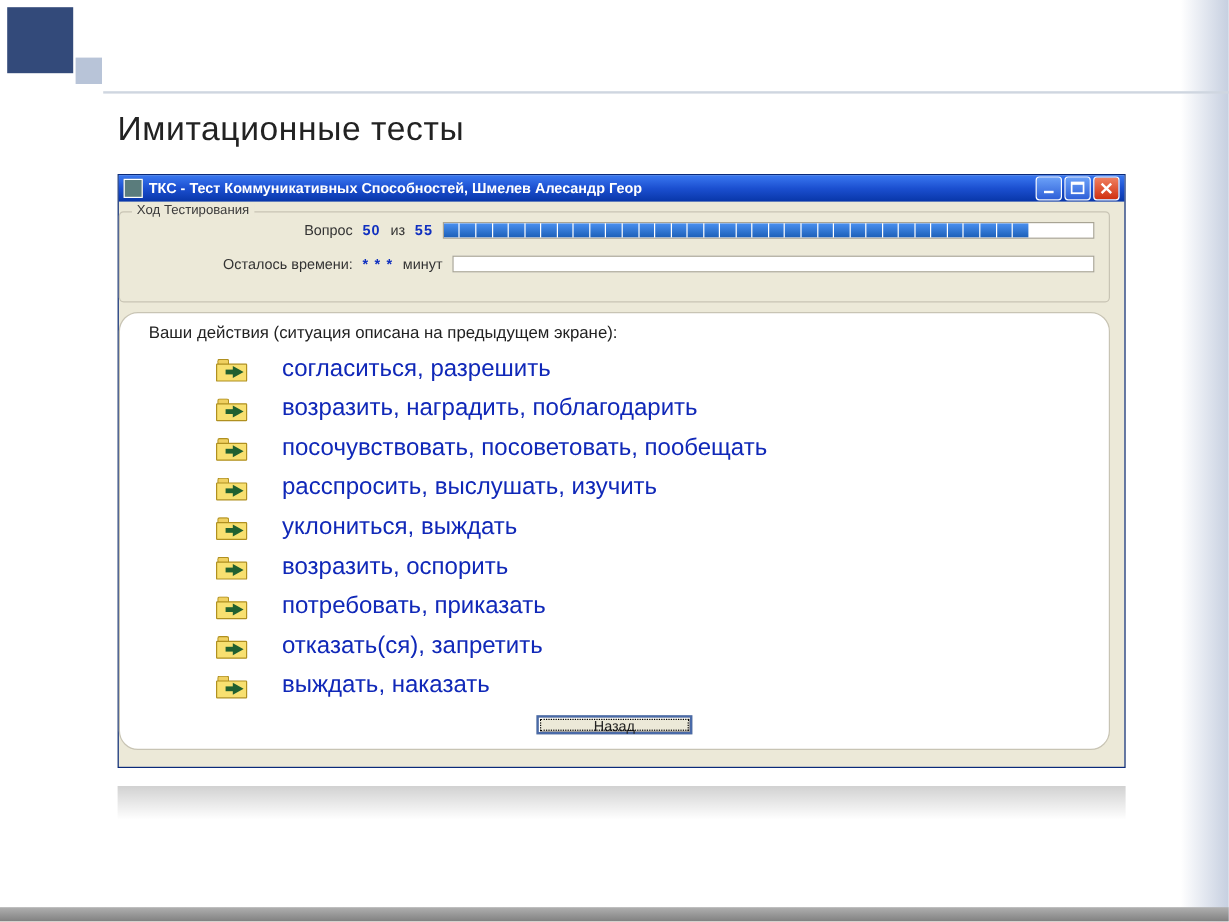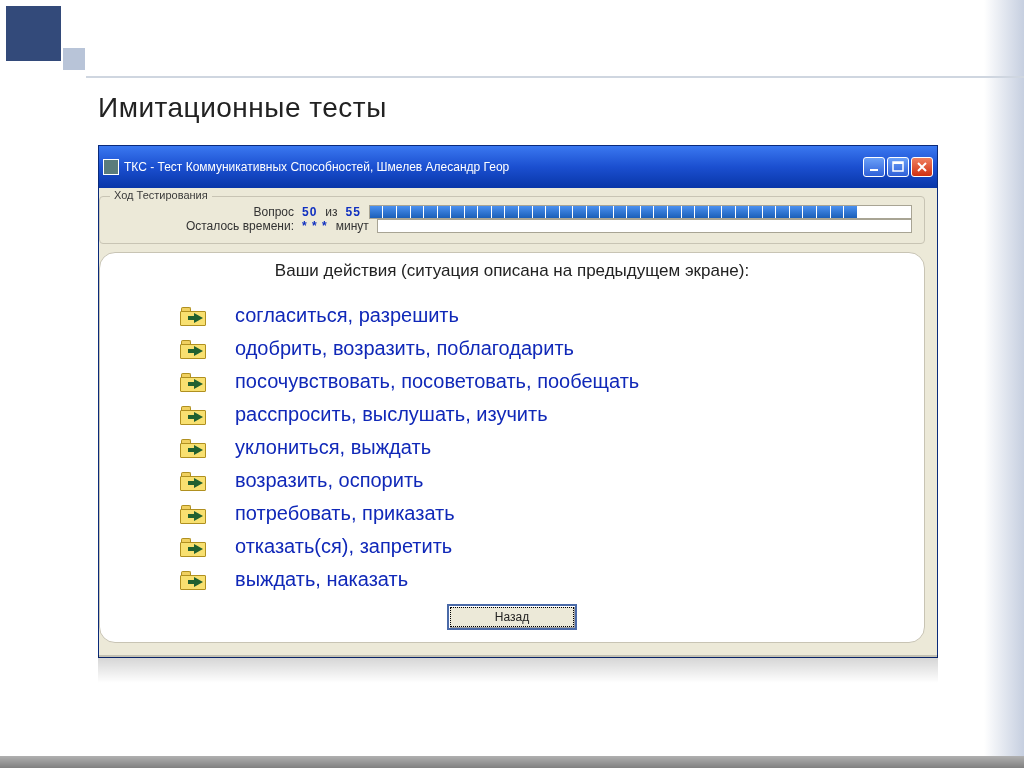--- a/index.html
+++ b/index.html
@@ -12,60 +12,60 @@
   .deco-line { position: absolute; top: 76px; left: 86px; right: 0; height: 2px; background: #cfd6e0; }
   .right-gradient { position: absolute; top: 0; right: 0; width: 40px; height: 768px;
     background: linear-gradient(to right, #fff 0%, #c6cfe0 100%); }
   .bottom-shadow { position: absolute; left: 0; right: 0; bottom: 0; height: 12px;
     background: linear-gradient(to bottom, #b0b0b0, #808080); }
 
   .slide-title { position: absolute; top: 92px; left: 98px; font-size: 28px; color: #222; font-weight: 400; letter-spacing: 0.5px; }
 
   
   .appwin { position: absolute; top: 145px; left: 98px; width: 840px; border: 1px solid #0a2a7a; background: #ece9d8; }
-  .titlebar { height: 42px; background: linear-gradient(to bottom, #3a78f0 0%, #1b4fd0 50%, #0836a8 100%);
-    display: flex; align-items: center; padding: 2px 4px; color: #fff; font-size: 12px; font-weight: normal; }
+  .titlebar { height: 22px; background: linear-gradient(to bottom, #3a78f0 0%, #1b4fd0 50%, #0836a8 100%);
+    display: flex; align-items: center; padding: 2px 4px; color: #fff; font-size: 12px; font-weight: bold; }
   .titlebar-icon { width: 16px; height: 16px; background: #5a7c7c; border: 1px solid #fff; margin-right: 5px; display:inline-block; }
   .titlebar-text { flex: 1; white-space: nowrap; overflow: hidden; text-overflow: ellipsis; }
   .tb-buttons { display: flex; gap: 2px; }
   .tb-btn { width: 22px; height: 20px; border: 1px solid #fff; border-radius: 3px;
     display: flex; align-items: center; justify-content: center; font-size: 11px; font-weight: bold;
     background: linear-gradient(to bottom, #6aa0f8, #2f60d8); color: #fff; }
   .tb-btn.close { background: linear-gradient(to bottom, #f08060, #d03010); }
   .tb-btn svg { width: 12px; height: 12px; }
 
   .client { padding: 8px 12px 14px 0; }
 
   
   .groupbox { border: 1px solid #c8c4b4; border-radius: 4px; padding: 8px 12px 10px 12px; position: relative; margin-bottom: 8px; background:#ece9d8; }
   .groupbox-legend { position: absolute; top: -8px; left: 10px; background: #ece9d8; padding: 0 4px; font-size: 11px; color: #3a3a3a; }
-  .status-row { display: flex; align-items: center; gap: 8px; font-size: 12px; color: #333; margin-bottom: 0; padding-left: 62px;}
+  .status-row { display: flex; align-items: center; gap: 8px; font-size: 12px; color: #333; margin-bottom: 14px; padding-left: 62px;}
   .status-row .label { width: 120px; text-align: right; }
   .blue-num { color: #1030c0; font-weight: bold; letter-spacing: 1px; }
   .progress { flex:1; height: 14px; border: 1px solid #a8a494; background: #fff; position: relative; overflow: hidden; }
   .progress .seg { display:flex; height:100%; }
   .progress .seg span { flex:1; margin-right:1px; background: linear-gradient(to bottom,#4a90f0,#1b5fb8); }
   .progress .seg span:last-child { margin-right:0; }
 
   
   .mainpanel { border: 1px solid #c8c4b4; border-radius: 16px; background: #fff; padding: 8px 24px 12px 24px; position:relative; }
-  .prompt { text-align: center; font-size: 17px; color: #222; margin-bottom: 18px; }
+  .prompt { font-size: 14px; color: #222; margin-bottom: 6px; }
 
   .option-list { display: flex; flex-direction: column; gap: 0px; padding-left: 56px; }
   .option-row { display: flex; align-items: center; gap: 25px; height: 33px; }
   .option-text { font-size: 20px; color: #1028b8; }
 
   .folder-icon { width: 30px; height: 20px; position: relative; }
   .folder-icon .tab { position:absolute; top:1px; left:1px; width:10px; height:5px; background:#f0d060; border:1px solid #b09020; border-bottom:none; border-radius:2px 2px 0 0;}
   .folder-icon .body { position:absolute; top:5px; left:0; width:26px; height:15px; background:#f8e070; border:1px solid #b09020; border-radius:1px; }
   .folder-icon .arrow { position:absolute; top:7px; left:14px; width:0;height:0; border-top:5px solid transparent; border-bottom:5px solid transparent; border-left:9px solid #206030;}
   .folder-icon .arrowstem { position:absolute; top:10px; left:8px; width:8px; height:4px; background:#206030;}
 
   .btnrow { display:flex; justify-content: center; gap: 220px; padding-top: 8px; }
-  .winbtn { min-width: 130px; height: 26px; font-size: 12px; color:#222; background: #ece9d8;
+  .winbtn { min-width: 130px; height: 16px; font-size: 12px; color:#222; background: #ece9d8;
     border: 1px solid #888; box-shadow: inset 1px 1px 0 #fff, inset -1px -1px 0 #a0a0a0; cursor: pointer; }
   .winbtn.focused { outline: 1px dotted #000; outline-offset: -4px; border: 2px solid #4a6aa8; }
 
   .panel-shadow { position:absolute; left:98px; top:655px; width:840px; height:28px; background:linear-gradient(to bottom, rgba(0,0,0,0.18), rgba(0,0,0,0)); }
 </style>
 </head>
 <body>
 
 <div class="right-gradient"></div>
 <div class="deco-square-big"></div>
@@ -173,21 +173,21 @@
             </span>
             <span class="option-text">согласиться, разрешить</span>
           </div>
           <div class="option-row">
             <span class="folder-icon">
               <span class="tab"></span>
               <span class="body"></span>
               <span class="arrowstem"></span>
               <span class="arrow"></span>
             </span>
-            <span class="option-text">одобрить, возразить, поблагодарить</span>
+            <span class="option-text">возразить, наградить, поблагодарить</span>
           </div>
           <div class="option-row">
             <span class="folder-icon">
               <span class="tab"></span>
               <span class="body"></span>
               <span class="arrowstem"></span>
               <span class="arrow"></span>
             </span>
             <span class="option-text">посочувствовать, посоветовать, пообещать</span>
           </div>

